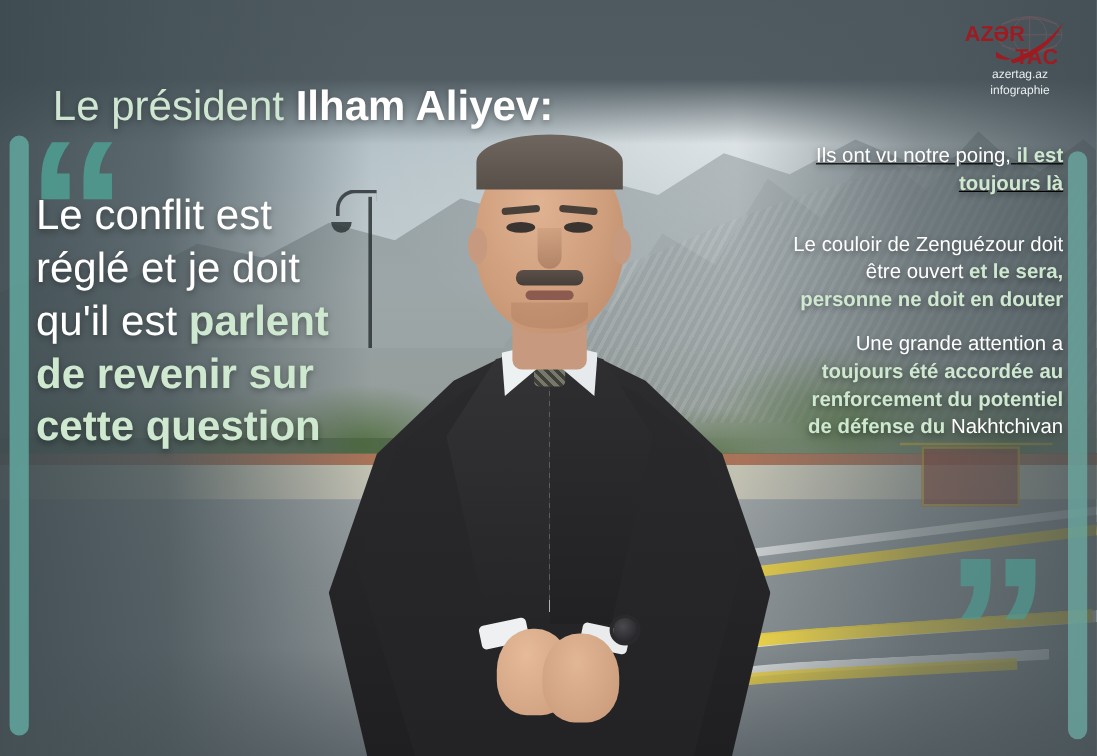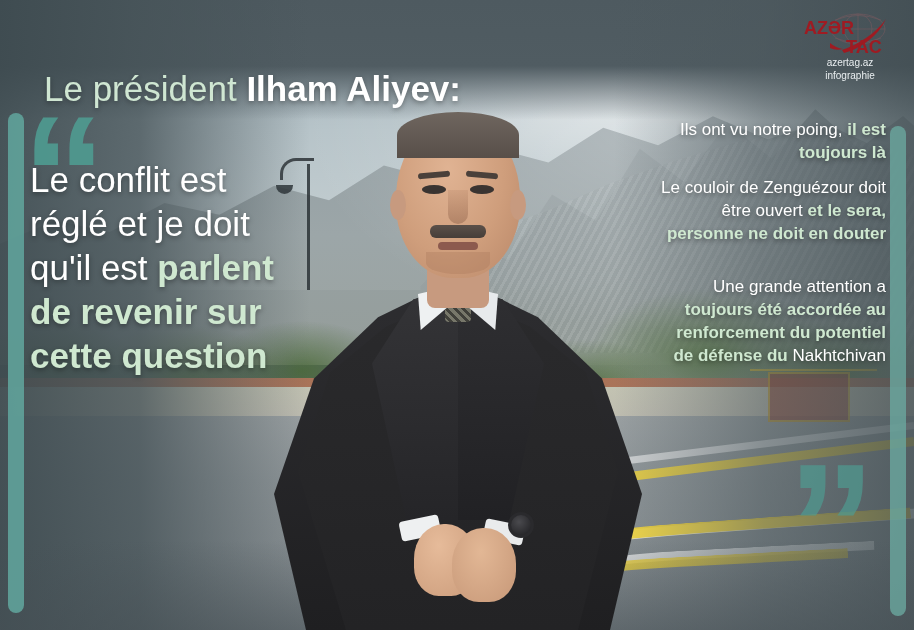--- a/index.html
+++ b/index.html
@@ -277,22 +277,22 @@
   .quote-left .ql-white { color:#ffffff; font-weight:400; }
   .quote-left .ql-mint  { color:#cfe8d0; font-weight:700; }
 
   
   .right-col { position:absolute; right:28px; top:118px; width:232px; text-align:right; }
   .rblock { margin-bottom:38px; font-size:17px; line-height:23px;
             text-shadow:0 2px 5px rgba(0,0,0,.40); }
   .rblock .r-white { color:#ffffff; font-weight:400; }
   .rblock .r-mint  { color:#cfe8d0; font-weight:700; }
   .rblock.b1 { margin-bottom:26px; }
-  .rblock.b2 { margin-bottom:12px; }
-  .rblock.b3 { margin-bottom:30px; }
+  .rblock.b2 { margin-bottom:28px;text-decoration:underline; }
+  .rblock.b3 { margin-bottom:14px; }
 </style>
 </head>
 <body>
 
 <div class="poster">
 
   <div class="bg">
     <div class="sky"></div>
     <div class="ridge"></div>
     <div class="ridge2"></div>

